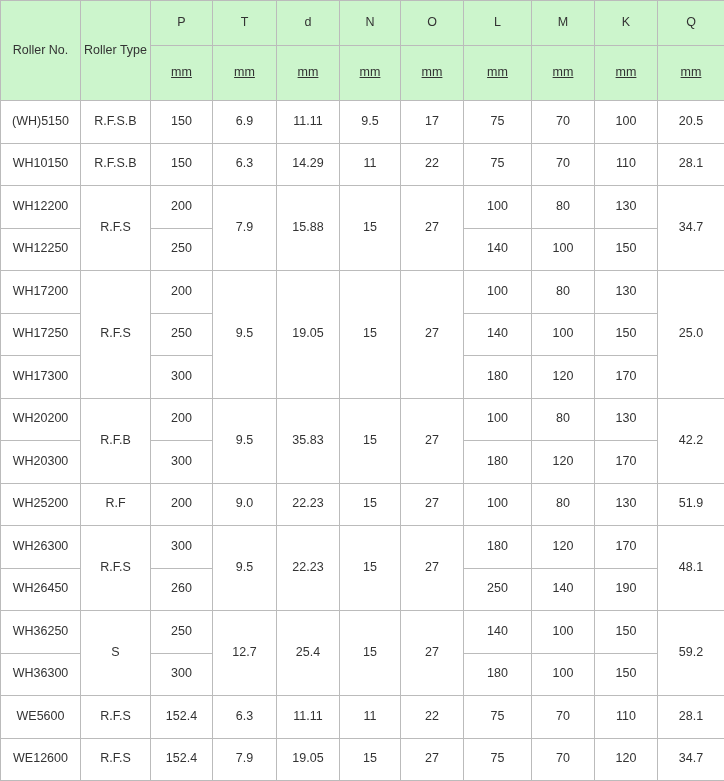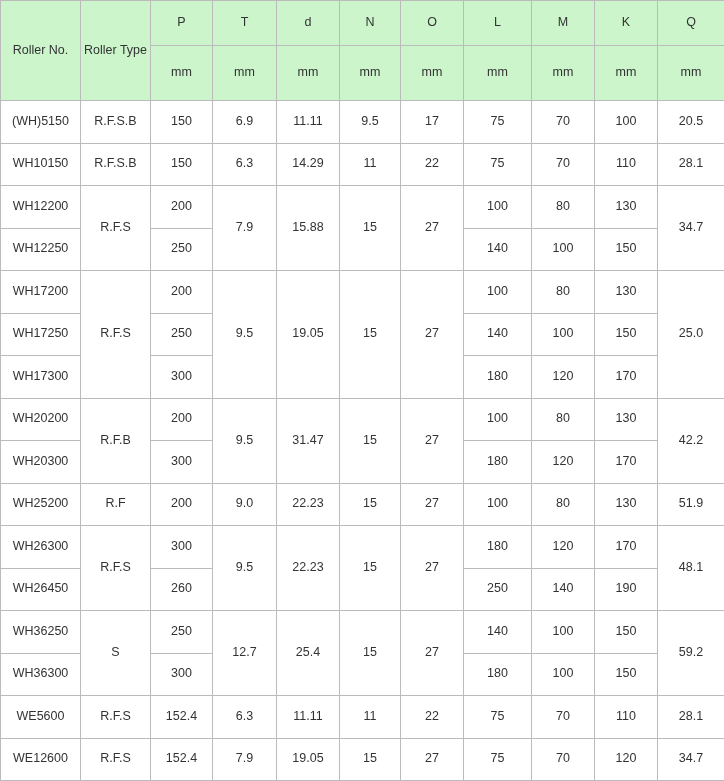--- a/index.html
+++ b/index.html
@@ -46,21 +46,21 @@
   col.c-p        { width: 62px; }
   col.c-t        { width: 64px; }
   col.c-d        { width: 63px; }
   col.c-n        { width: 61px; }
   col.c-o        { width: 63px; }
   col.c-l        { width: 68px; }
   col.c-m        { width: 63px; }
   col.c-k        { width: 63px; }
   col.c-q        { width: 67px; }
   tr.hdr-label td, tr.hdr-label th { height: 40px; }
-  tr.hdr-unit  td, tr.hdr-unit  th { height: 50px; }
+  tr.hdr-unit  td, tr.hdr-unit  th { height: 50px; text-decoration: underline; }
   tbody tr { height: 42px; }
 </style>
 </head>
 <body>
 
 <table class="spec-table">
   <colgroup>
     <col class="c-chain">
       <col class="c-roller">
       <col class="c-p">
@@ -171,21 +171,21 @@
         <td>300</td>
         <td>180</td>
         <td>120</td>
         <td>170</td>
       </tr>
       <tr>
         <td>WH20200</td>
         <td rowspan="2">R.F.B</td>
         <td>200</td>
         <td rowspan="2">9.5</td>
-        <td rowspan="2">31.47</td>
+        <td rowspan="2">35.83</td>
         <td rowspan="2">15</td>
         <td rowspan="2">27</td>
         <td>100</td>
         <td>80</td>
         <td>130</td>
         <td rowspan="2">42.2</td>
       </tr>
       <tr>
         <td>WH20300</td>
         <td>300</td>

